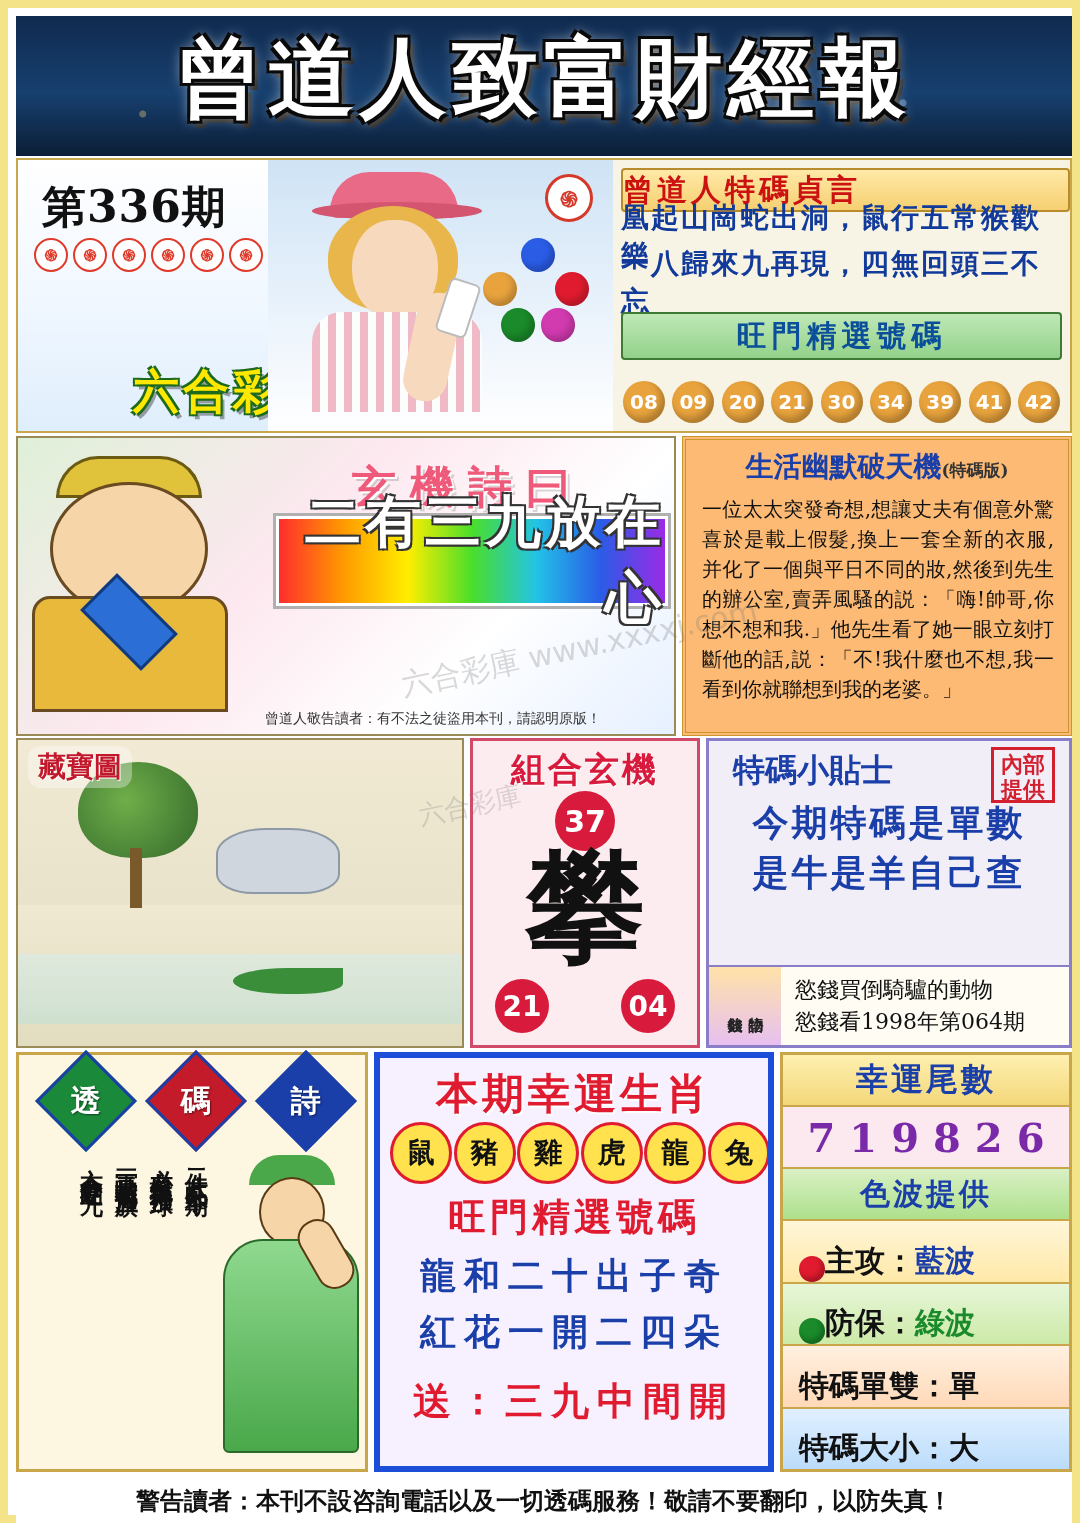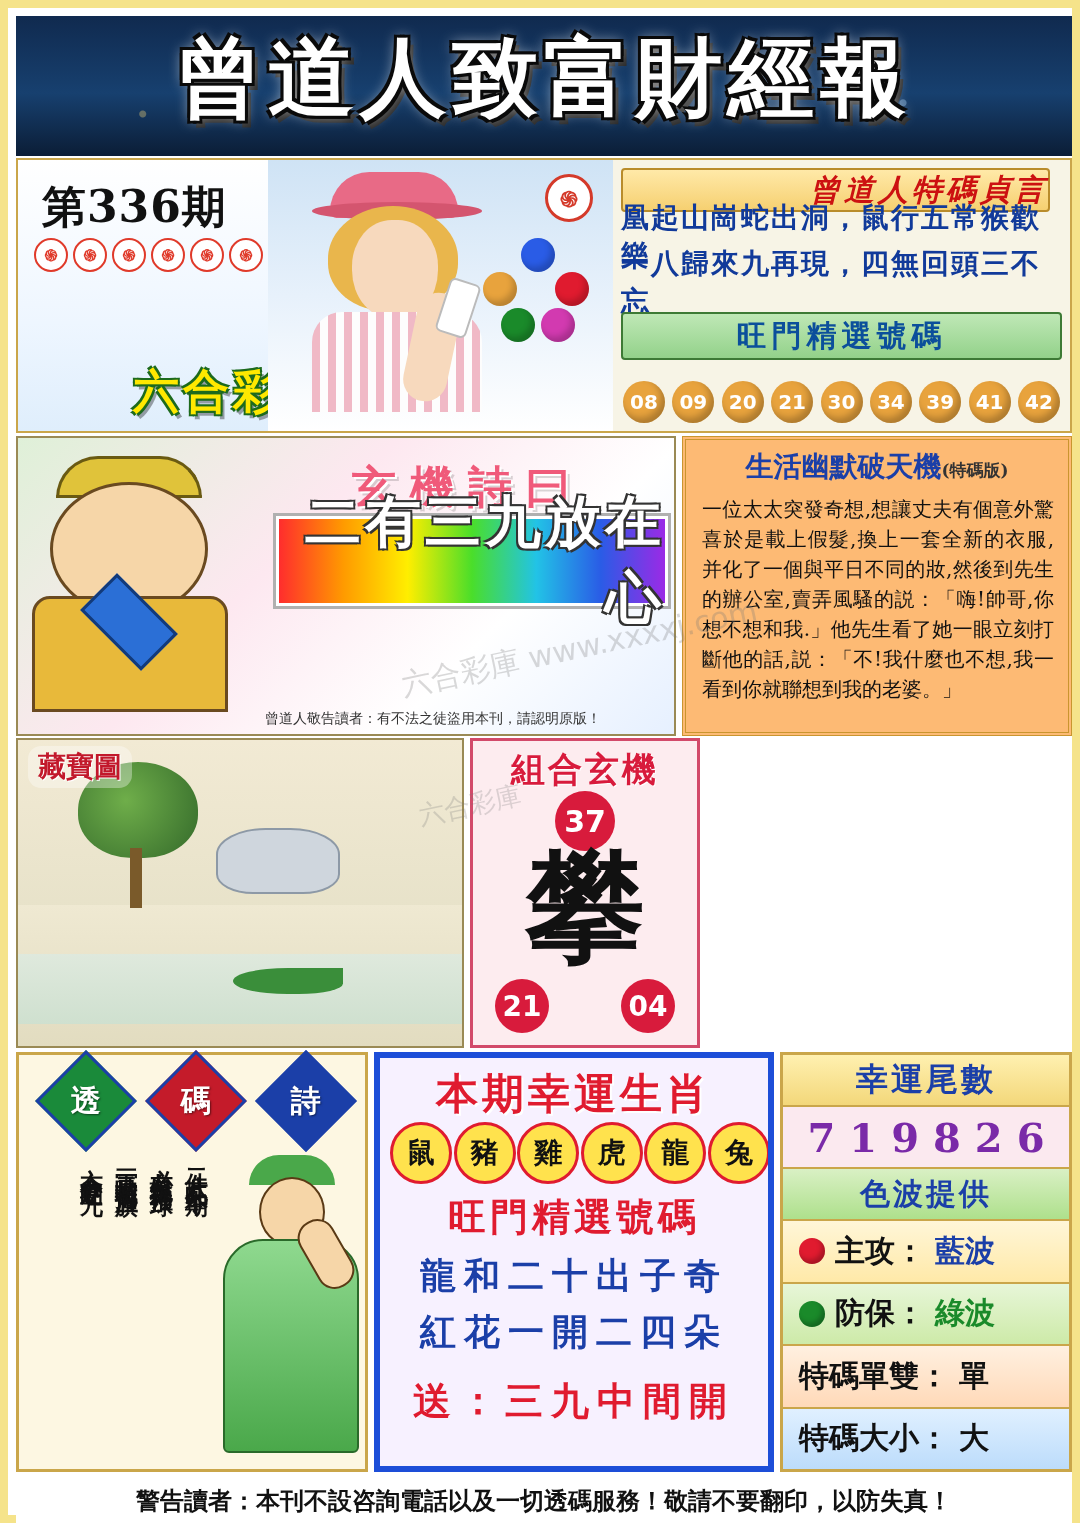--- a/index.html
+++ b/index.html
@@ -88,24 +88,24 @@
   .p-phone{position:absolute;left:140px;top:108px;width:28px;height:52px;background:#ffffff;border:2px solid #bbb;border-radius:6px;transform:rotate(18deg);}
   .color-balls{position:absolute;right:18px;top:78px;width:112px;height:112px;}
   .cb{position:absolute;width:34px;height:34px;border-radius:50%;box-shadow:inset -4px -5px 6px rgba(0,0,0,.2);}
   .logo-seal{
     position:absolute;right:20px;top:14px;width:42px;height:42px;border-radius:50%;
     border:3px solid #d43a2a;color:#d43a2a;display:flex;align-items:center;justify-content:center;
     font-size:22px;font-weight:bold;background:#fff;
   }
   .right-col{flex:1;position:relative;background:#f7f4e6;}
   .banner-red{
-    position:absolute;left:8px;top:8px;right:20px;height:40px;
+    position:absolute;left:8px;top:8px;right:0;height:40px;
     background:linear-gradient(180deg,#ffe9a8,#f6d071);
     border:2px solid #b98c2b;border-radius:4px;
-    display:flex;align-items:center;justify-content:flex-end;font-style:italic;
+    display:flex;align-items:center;justify-content:flex-start;
   }
   .banner-red span{
     font-family:"DejaVu Serif", serif;font-weight:bold;font-size:30px;color:#cc1111;letter-spacing:4px;
   }
   .poem-line{
     position:absolute;left:8px;right:8px;height:46px;
     display:flex;align-items:center;justify-content:center;
     font-family:"DejaVu Serif", serif;font-weight:bold;font-size:28px;color:#113a9a;letter-spacing:2px;
   }
   .banner-green{
@@ -321,21 +321,21 @@
     font-family:"DejaVu Serif", serif;font-weight:bold;font-size:40px;color:#7a2aa8;
     border-bottom:2px solid #caa64a;
   }
   .rp-head2{
     height:50px;background:linear-gradient(180deg,#d9f0c4,#aee08c);
     display:flex;align-items:center;justify-content:center;
     font-family:"DejaVu Serif", serif;font-weight:bold;font-size:30px;color:#1b3fa8;letter-spacing:3px;
     border-bottom:2px solid #caa64a;
   }
   .rp-row{
-    flex:1;display:flex;align-items:center;padding-left:16px;gap:10px;
+    flex:1;display:flex;align-items:flex-end;padding-left:16px;
     border-bottom:2px solid #caa64a;
     font-family:"DejaVu Serif", serif;font-weight:bold;font-size:30px;color:#111;
   }
   .rp-row.rA{background:linear-gradient(180deg,#fff6d8,#ffe9a8);}
   .rp-row.rB{background:linear-gradient(180deg,#e7f6d8,#cdeaa8);}
   .rp-row.rC{background:linear-gradient(180deg,#fff0e0,#ffd9b8);}
   .rp-row.rD{background:linear-gradient(180deg,#e0f0ff,#bcdcfb);}
   .dotball{width:26px;height:26px;border-radius:50%;box-shadow:inset -3px -4px 5px rgba(0,0,0,.25);}
   .rp-val{color:#1b3fa8;}
   .rp-val.green{color:#1a8a2a;}
@@ -460,20 +460,36 @@
     </div>
 
     <div class="combo">
       <div class="combo-title">組合玄機</div>
       <div class="combo-top">37</div>
       <div class="combo-big">攀</div>
       <div class="combo-b1">21</div>
       <div class="combo-b2">04</div>
     </div>
 
+    <div class="tips">
+      <div class="tips-title">特碼小貼士</div>
+      <div class="seal">內部提供</div>
+      <div class="tips-l1">今期特碼是單數</div>
+      <div class="tips-l2">是牛是羊自己查</div>
+      <div class="animal-box">
+        <div class="animal-tag">
+          <span class="vtxt">欲錢</span>
+          <span class="vtxt">物語</span>
+        </div>
+        <div class="animal-lines">
+          <div>慾錢買倒騎驢的動物</div>
+          <div>慾錢看1998年第064期</div>
+        </div>
+      </div>
+    </div>
   </div>
 
   <div class="bottom">
 
     <div class="poem-panel">
       <div class="diamonds">
         <div class="dia" style="background:#1a8a3a;">
             <span>透</span>
           </div>
         <div class="dia" style="background:#c41b2a;">

